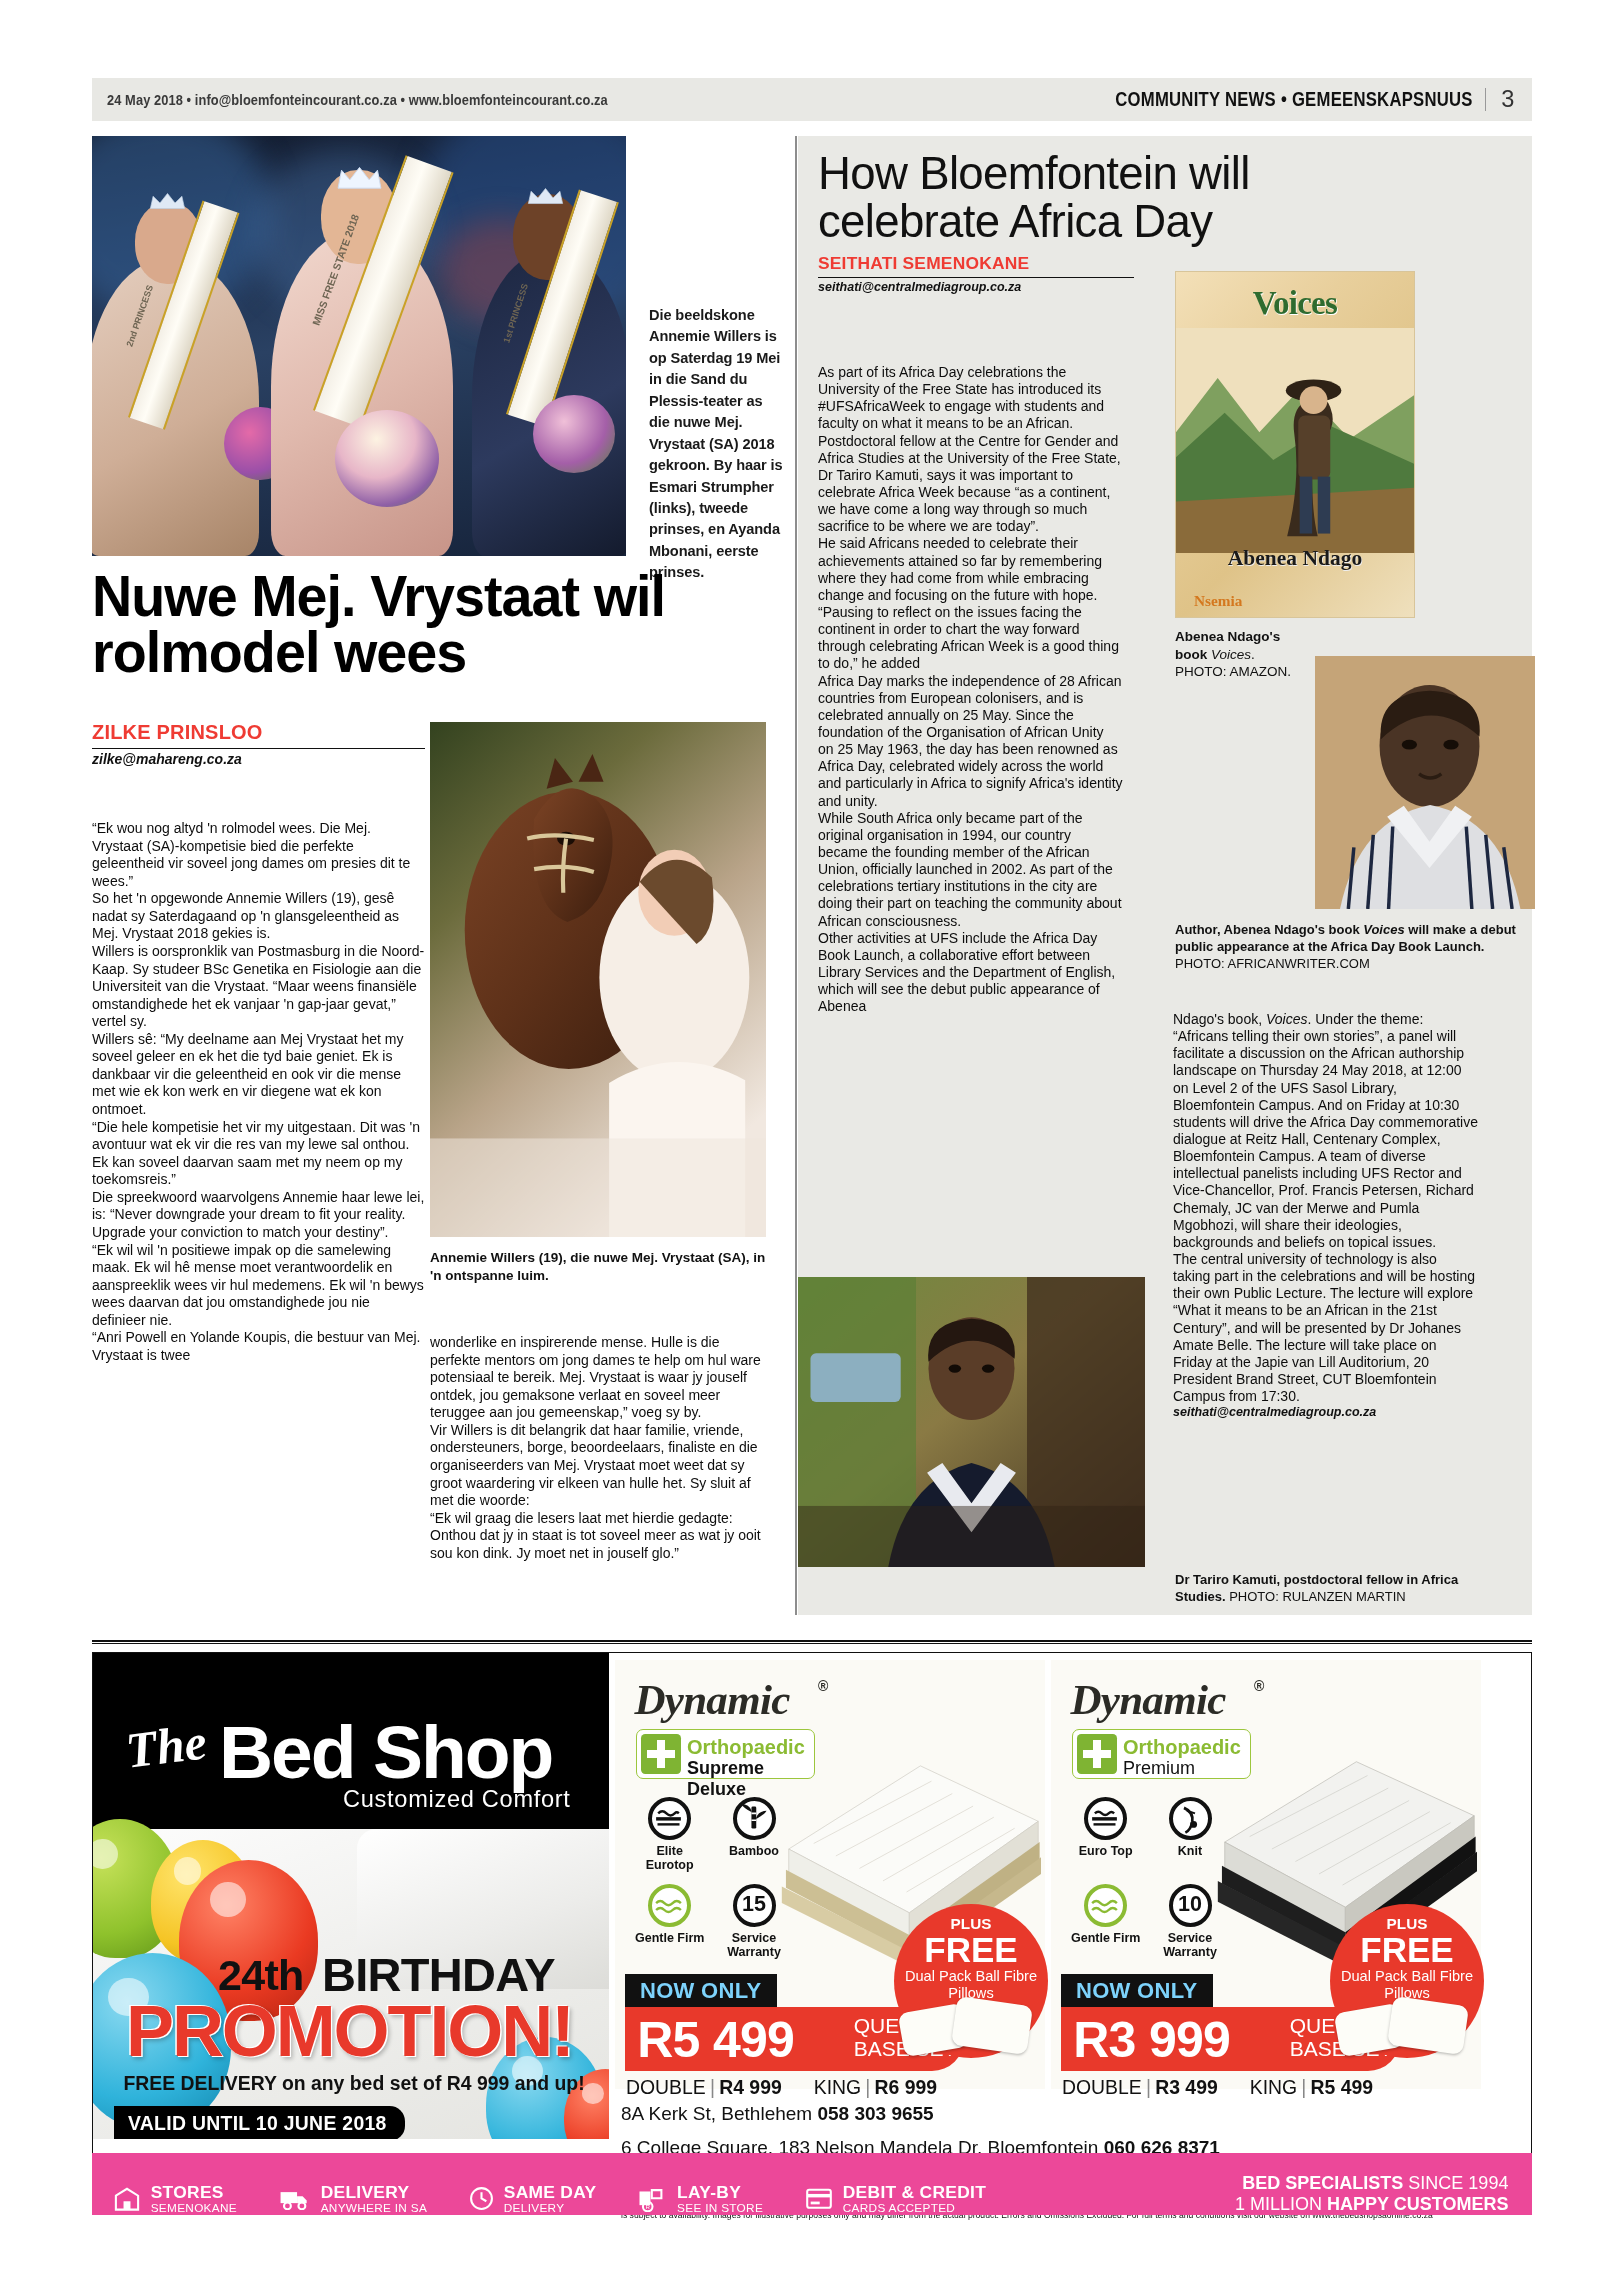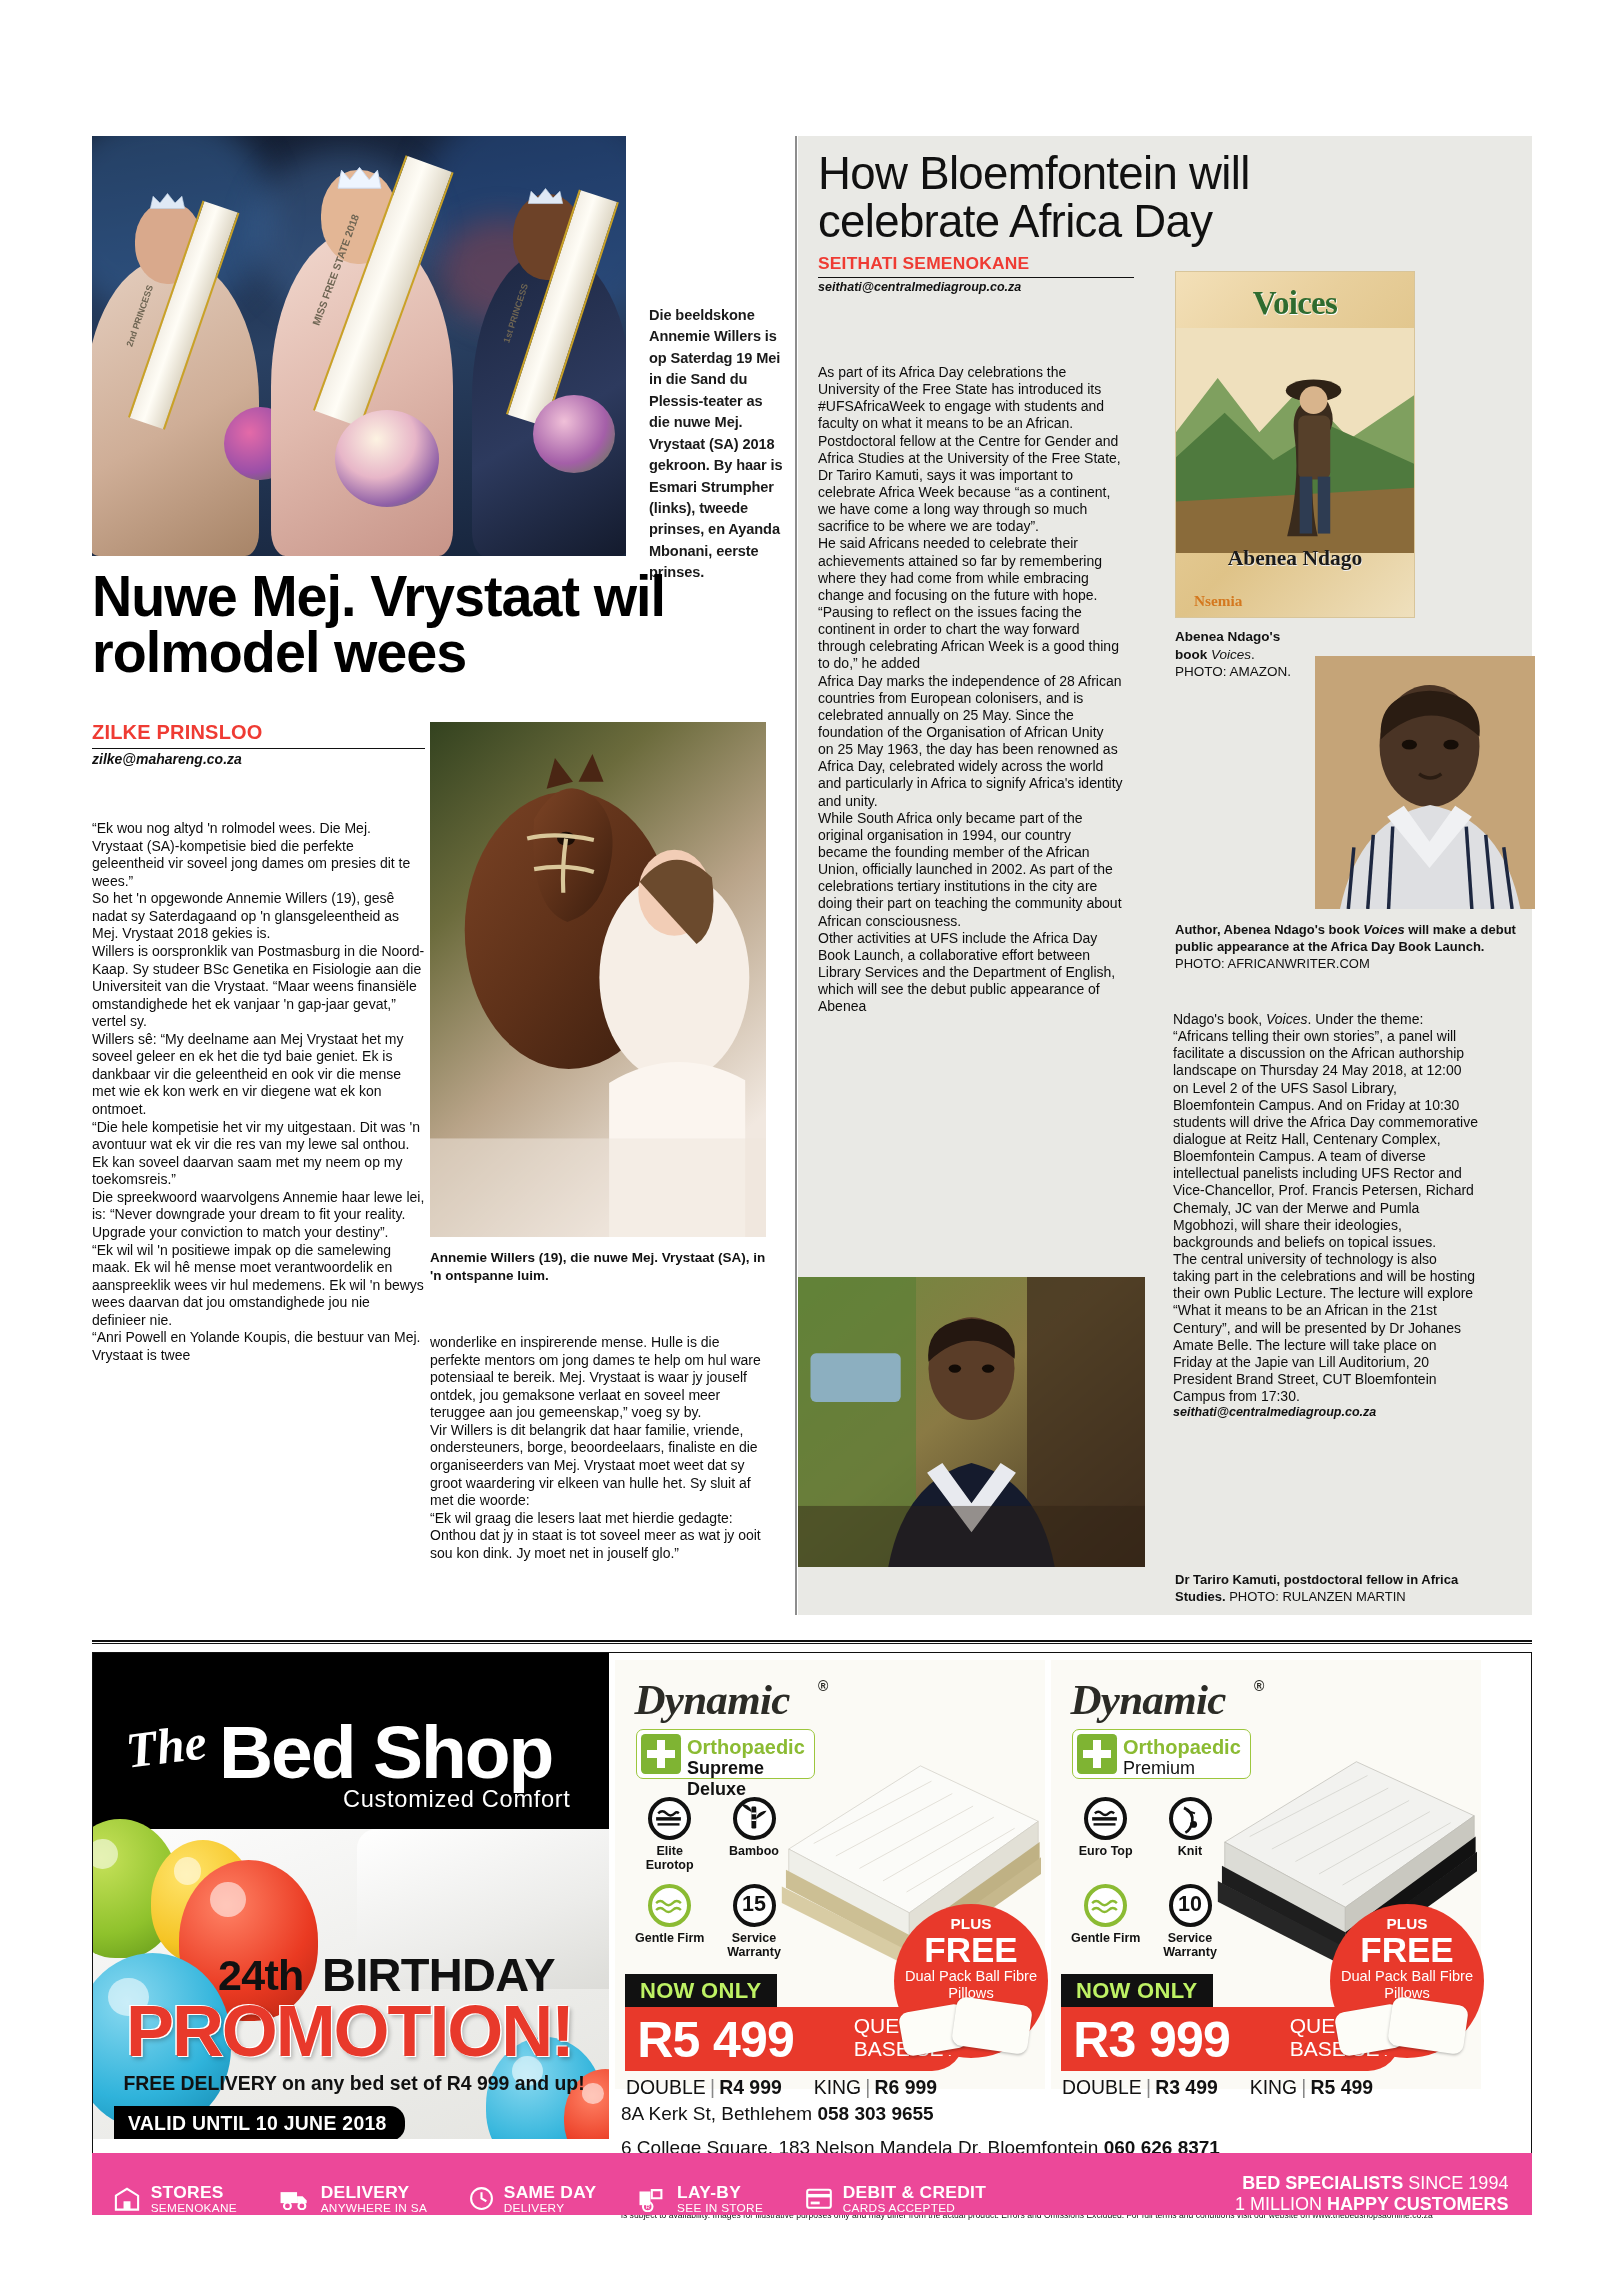--- a/index.html
+++ b/index.html
@@ -207,21 +207,21 @@
               position:relative; background:#fff; }
   .feat .ic.green { border-color:#8bbb33; }
   .feat .ic .num { font-size:21.5px; font-weight:700; color:#111; line-height:33px; }
   .feat .lb { font-size:12.5px; font-weight:700; color:#111; line-height:1.12; margin-top:3.5px;
               font-family:"Liberation Sans Narrow","Liberation Sans",sans-serif;}
   .f-a { left:16.7px; top:137px; } .f-b { left:101px; top:137px; }
   .f-c { left:16.7px; top:224px; } .f-d { left:101px; top:224px; }
 
   .bed-img { position:absolute; left:146px; top:78px; width:280px; height:229px; }
 
-  .now-only { position:absolute; left:9.7px; top:314px; background:#111; color:#bef264;
+  .now-only { position:absolute; left:9.7px; top:314px; background:#111; color:#7dd3fc;
               font-size:22px; font-weight:700; padding:4.2px 15.3px;
               font-family:"Liberation Sans Narrow","Liberation Sans",sans-serif; letter-spacing:0.3px;}
   .price-bar { position:absolute; left:9.7px; top:347px; width:339px; height:64px; background:#e8392b;
                border-radius:0 32px 32px 0; }
   .price-big { position:absolute; left:12.5px; top:4.2px; font-size:50px; font-weight:700; color:#fff;
                letter-spacing:-0.7px; font-family:"Liberation Sans", sans-serif; white-space:nowrap;}
   .price-sz { position:absolute; left:229px; top:8.3px; font-size:21px; font-weight:400; color:#fff;
               line-height:1.06; font-family:"Liberation Sans Narrow","Liberation Sans",sans-serif;}
   .sizes { position:absolute; left:11px; top:416px; font-size:19.4px; color:#111;
            font-family:"Liberation Sans Narrow","Liberation Sans",sans-serif; }
@@ -260,20 +260,28 @@
   .fb-r1 b { font-weight:700; }
   .fb-r2 { font-size:18px; font-family:"Liberation Sans Narrow","Liberation Sans",sans-serif; }
   .fb-r2 b { font-weight:700; }
   svg { display:block; }
 </style>
 </head>
 <body>
 
 <div class="page">
 
+  <div class="masthead">
+    <div class="mast-left">24 May 2018 • info@bloemfonteincourant.co.za • www.bloemfonteincourant.co.za</div>
+    <div class="mast-right">
+      <div class="mast-section">COMMUNITY NEWS • GEMEENSKAPSNUUS</div>
+      <div class="mast-div"></div>
+      <div class="mast-page">3</div>
+    </div>
+  </div>
 
   <div class="photo-main">
     <div class="pm-stage">
       <div class="pm-glow" style="left:-42px;top:-28px;width:222px;height:208px;background:rgba(60,110,170,.45)"></div>
       <div class="pm-glow" style="left:326px;top:-42px;width:250px;height:236px;background:rgba(40,80,140,.5)"></div>
       <div class="pm-glow" style="left:160px;top:14px;width:180px;height:167px;background:rgba(90,140,200,.28)"></div>
       <div class="pm-glow" style="left:347px;top:83px;width:125px;height:104px;background:rgba(190,60,50,.35)"></div>
 
       <div class="gown" style="left:-7px;width:174px;height:298px;background:linear-gradient(150deg,#e5cfc0,#cfae97 55%,#a78467)"></div>
       <div class="pm-fig" style="left:43px;bottom:272px;width:67px;height:82px;border-radius:48%;background:#d9a98c"></div>

